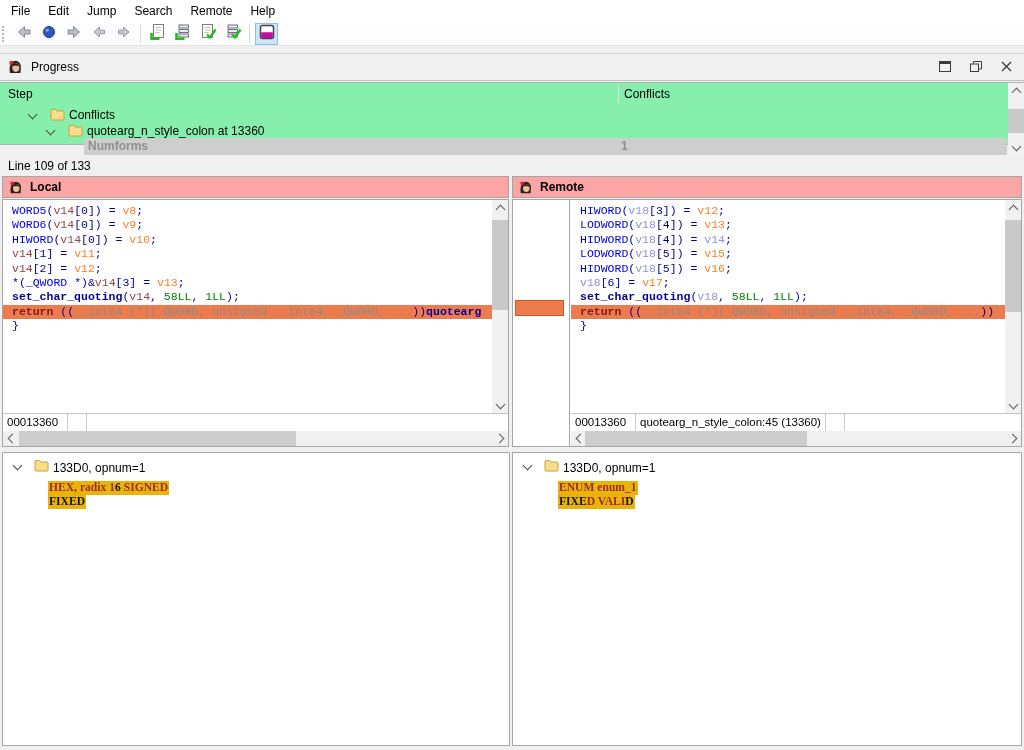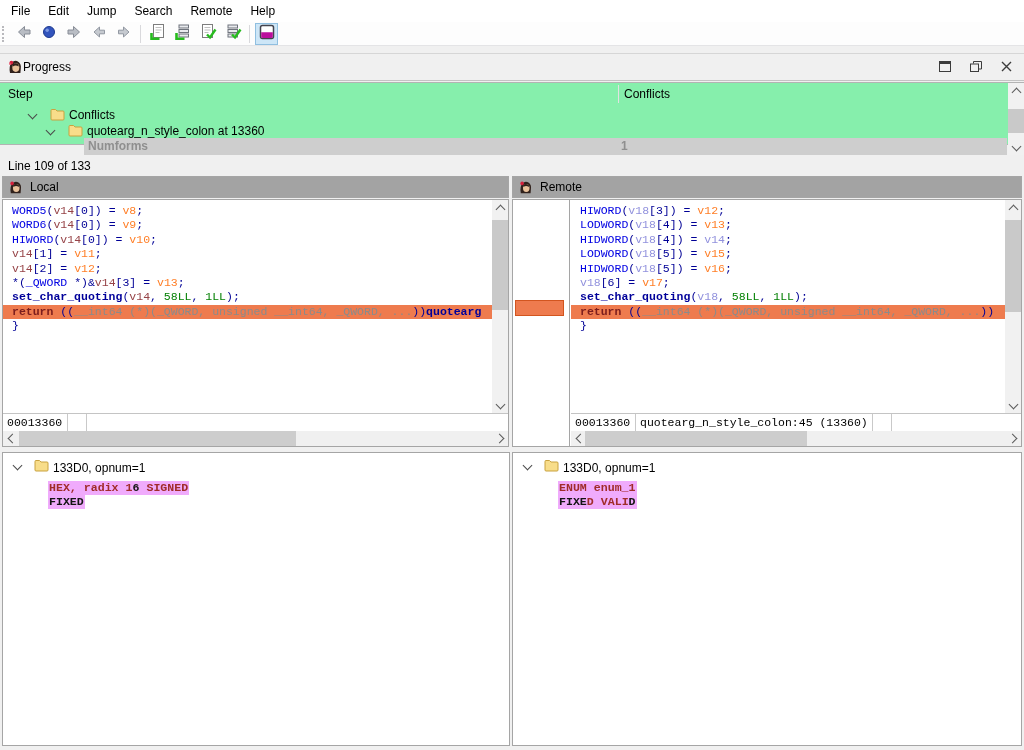--- a/index.html
+++ b/index.html
@@ -18,21 +18,21 @@
   .tbtn{width:23px;height:22px;display:flex;align-items:center;justify-content:center;
         background:transparent;border:1px solid transparent;padding:0;margin:0 1px;box-sizing:border-box;}
   .tbtn.selected{background:#cde6f7;border:1px solid #90bfe0;}
   .tsep{width:1px;height:18px;background:#d9d9dc;margin:0 4px;}
 
   
   .titlebar{position:absolute;left:0;top:53px;width:100%;height:28px;background:#f0f0f0;
             border-top:1px solid #d6d6d6;border-bottom:1px solid #c3c3c3;
             display:flex;align-items:center;box-sizing:border-box;}
   .titlebar .ida-ico{margin-left:7px;display:flex;}
-  .titlebar .ttl{margin-left:0;}
+  .titlebar .ttl{margin-left:8px;}
   .winbtns{margin-left:auto;display:flex;margin-right:2px;}
   .wbtn{width:31px;height:22px;display:flex;align-items:center;justify-content:center;
         background:none;border:none;padding:0;}
 
   
   .treepanel{position:absolute;left:0;top:82px;width:1024px;height:63px;background:#86efac;
              border-top:1px solid #b3b3b3;border-bottom:1px solid #b3b3b3;box-sizing:border-box;}
   .thead{position:absolute;top:4px;color:#000;}
   .thead-div{position:absolute;left:618px;top:2px;width:1px;height:18px;background:#e2e2e2;}
   .chev{display:inline-block;width:6px;height:6px;border-right:1.6px solid #4a4a4a;
@@ -53,22 +53,22 @@
   .ar-up{transform:rotate(45deg);margin-top:3px;}
   .ar-down{transform:rotate(225deg);margin-bottom:3px;}
   .ar-left{transform:rotate(-45deg);margin-left:3px;}
   .ar-right{transform:rotate(135deg);margin-right:3px;}
   .vthumb{position:absolute;left:0;width:16px;background:#c9c9c9;}
   .hthumb{position:absolute;top:0;height:15px;background:#cdcdcd;}
 
   .lineind{position:absolute;left:8px;top:159px;}
 
   
-  .pane-header{position:absolute;height:22px;background:#a3a3a3;border:1px solid #a5a5a5;
-               display:flex;align-items:center;box-sizing:border-box;}
+  .pane-header{position:absolute;height:22px;background:#fca5a5;border:1px solid #a5a5a5;
+               display:flex;align-items:center;box-sizing:border-box;font-weight:bold;}
   .pane-header .ida-ico{margin-left:5px;display:flex;}
   .pane-header .ptitle{margin-left:7px;}
   .pane-body{position:absolute;background:#fff;border:1px solid #a5a5a5;box-sizing:border-box;}
 
   .code{position:absolute;left:0;top:0;right:16px;bottom:33px;overflow:hidden;
         padding:4px 0 0 9px;font-family:"Liberation Mono","DejaVu Sans Mono",monospace;
         font-size:11.5px;line-height:14.4px;white-space:pre;}
   .code-line{height:14.4px;}
   .code-line.hl{background:#ee7b4e;margin-left:-9px;padding-left:9px;}
   .tk-mac{color:#0202e3;}
@@ -76,40 +76,40 @@
   .tk-var{color:#964347;}
   .tk-varb{color:#9191dd;}
   .tk-org{color:#ff7e26;}
   .tk-grn{color:#007f00;}
   .tk-gry{color:#8b8b8b;}
   .tk-kw{color:#7b1d1d;font-weight:bold;}
   .tk-fn{color:#00009a;font-weight:bold;}
   .tk-fnb{color:#00009a;font-weight:bold;}
 
   .statusrow{position:absolute;left:0;right:0;bottom:15px;height:18px;border-top:1px solid #c4c4c4;
-             display:flex;align-items:stretch;font-family:Liberation Mono, monospace;
+             display:flex;align-items:stretch;font-family:Liberation Sans, sans-serif;
              font-size:11.5px;box-sizing:border-box;background:#fff;}
   .scell{border-right:1px solid #c9c9c9;line-height:17px;padding:0 4px;white-space:nowrap;overflow:hidden;}
   .scell-addr{width:56px;}
   .scell-sm{width:18px;padding:0;}
   .scell-rest{flex:1;border-right:none;}
 
   .strip{position:absolute;left:0;top:0;width:57px;height:100%;background:#fff;
          border-right:1px solid #a5a5a5;box-sizing:border-box;}
   .marker{position:absolute;left:2px;top:100px;width:49px;height:16px;background:#ee7b4e;
           border:1px solid #d2551f;box-sizing:border-box;}
   .inner{position:absolute;left:58px;top:0;right:0;bottom:0;}
 
   
   .detail-pane{position:absolute;background:#fff;border:1px solid #a5a5a5;box-sizing:border-box;}
   .dchev{position:absolute;left:11px;top:9px;}
   .dfolder{position:absolute;left:31px;top:6px;display:flex;}
   .dheader{position:absolute;left:50px;top:8px;}
   .dlines{position:absolute;left:45px;top:28px;}
-  .detail-line{display:table;background:#f0abfc;font-family:Liberation Mono, monospace;
+  .detail-line{display:table;background:#eab308;font-family:Liberation Serif, serif;
                font-size:11.6px;font-weight:bold;line-height:14px;padding:0 1px;white-space:pre;}
   .tk-red{color:#a02c2a;}
   .tk-blk{color:#141414;}
 
   .tfolder{position:absolute;display:flex;}
 </style>
 </head>
 <body>
 
 <div id="app">

